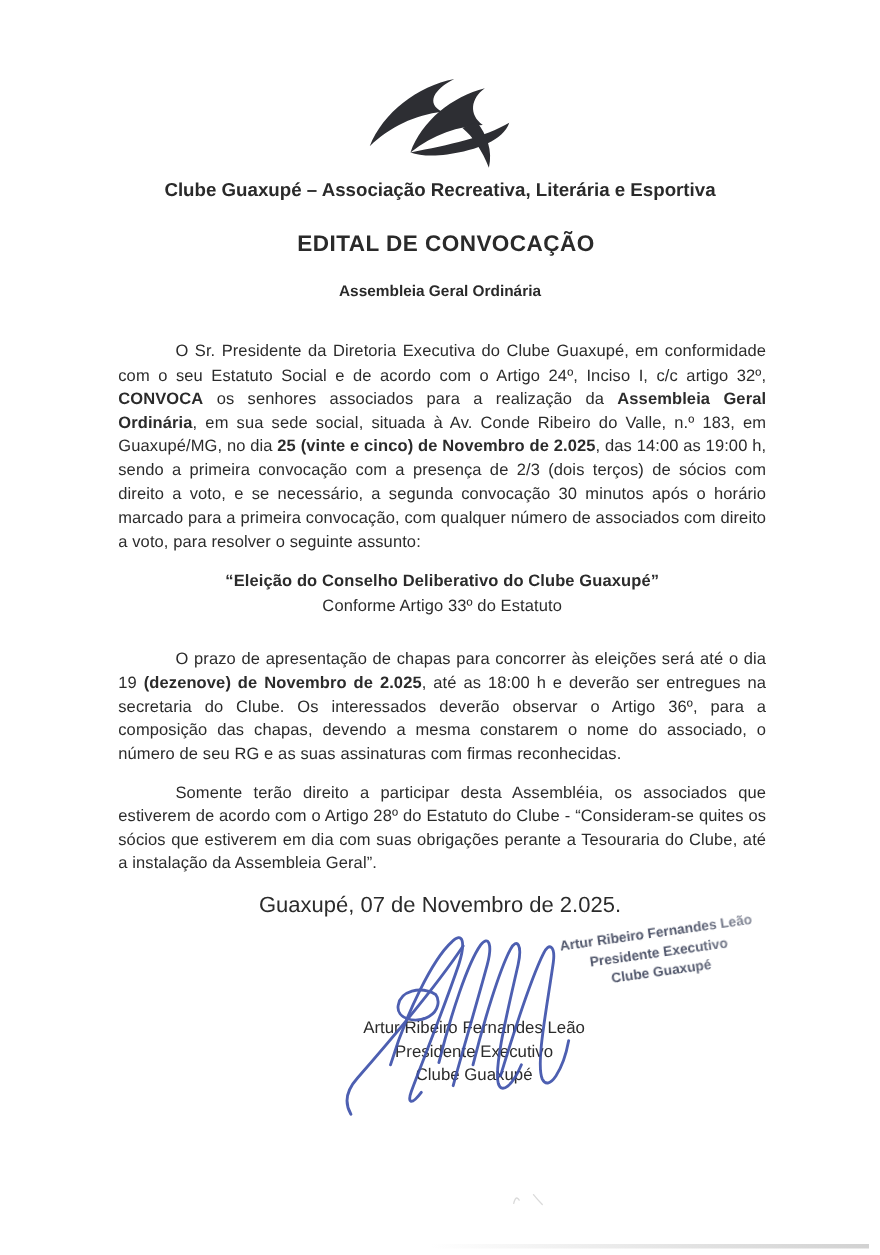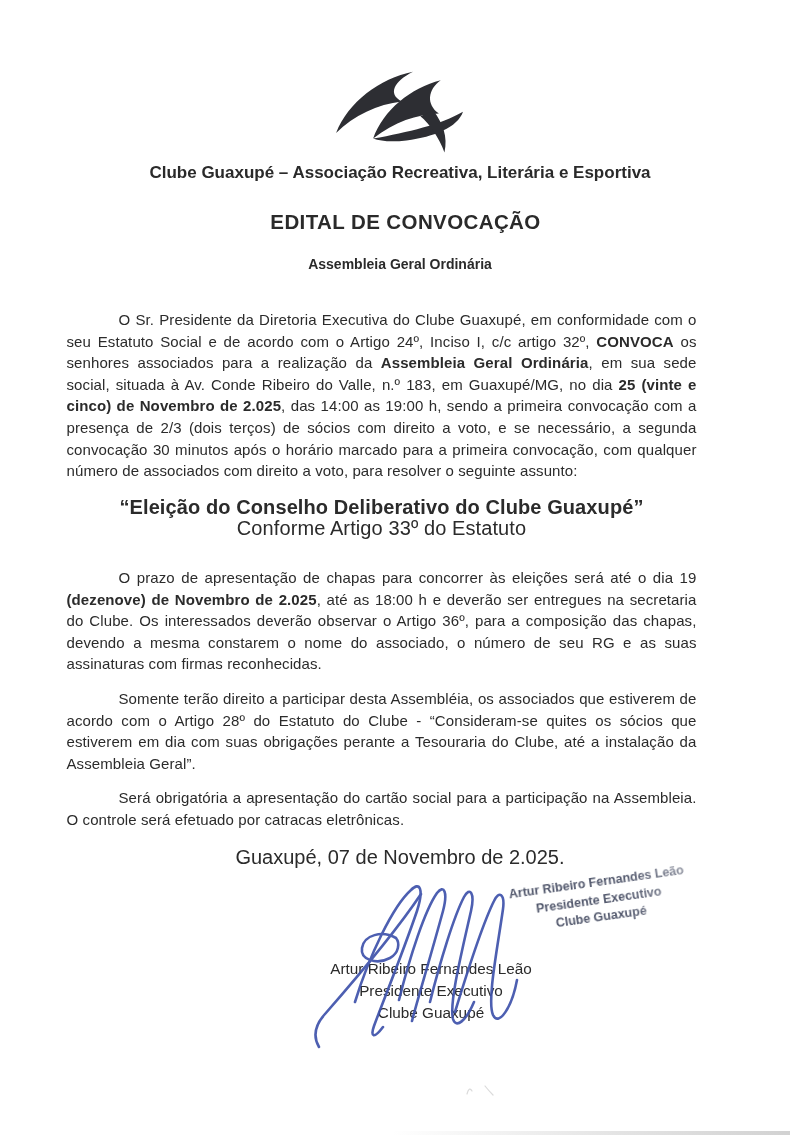--- a/index.html
+++ b/index.html
@@ -37,33 +37,33 @@
     padding-left: 11px;
   }
   .doc-subtitle {
     margin-top: 22px;
     text-align: center;
     font-size: 14px;
     font-weight: bold;
     color: #2a2a2a;
   }
   .content {
-    margin: 37px 93px 0 56px;
+    margin: 37px 93px 0 97px;
     font-size: 15px;
     line-height: 21.6px;
     letter-spacing: 0.1px;
     text-align: justify;
   }
   .content p { margin: 0; text-indent: 52px; }
   .content p + p { margin-top: 13px; }
   p.gap-lg { margin-top: 27px; }
   .subject {
     margin-top: 15px;
     text-align: center;
-    font-size: 20px;
+    font-size: 15px;
     line-height: 21.6px;
   }
   .subject .line { text-indent: 0; margin: 0; }
   .subject .bold { font-weight: bold; }
   .dateline {
     margin-top: 16px;
     text-align: center;
     font-size: 20px;
   }
   .sig-area {
@@ -152,21 +152,20 @@
 
     <div class="subject">
       <div class="line bold">“Eleição do Conselho Deliberativo do Clube Guaxupé”</div>
       <div class="line">Conforme Artigo 33º do Estatuto</div>
     </div>
 
     <p class="gap-lg"><span>O prazo de apresentação de chapas para concorrer às eleições será até o dia 19 </span><span style="font-weight: bold;">(dezenove) de Novembro de 2.025</span><span>, até as 18:00 h e deverão ser entregues na secretaria do Clube. Os interessados deverão observar o Artigo 36º, para a composição das chapas, devendo a mesma constarem o nome do associado, o número de seu RG e as suas assinaturas com firmas reconhecidas.</span></p>
 
     <p><span>Somente terão direito a participar desta Assembléia, os associados que estiverem de acordo com o Artigo 28º do Estatuto do Clube  - “Consideram-se quites os sócios que estiverem em dia com suas obrigações perante a Tesouraria do Clube, até a instalação da Assembleia Geral”.</span></p>
 
-    <p><span>Será obrigatória a apresentação do cartão social para a participação na Assembleia. O controle será efetuado por catracas eletrônicas.</span></p>
 
   </div>
 
   <div class="dateline">Guaxupé, 07 de Novembro de 2.025.</div>
 
   <div class="sig-area">
 
     <svg class="sig-ink" viewBox="0 0 218 175" xmlns="http://www.w3.org/2000/svg" aria-hidden="true" fill="none" stroke="currentColor" stroke-width="2.6" stroke-linecap="round">
       <path d="M118,14 C90,56 50,102 22,134 C13,144 9,155 16,167"></path>
       <path d="M52,122 C66,76 90,26 108,10 C117,1 121,9 114,31 C99,75 79,124 71,146 C67,157 71,159 80,147"></path>

